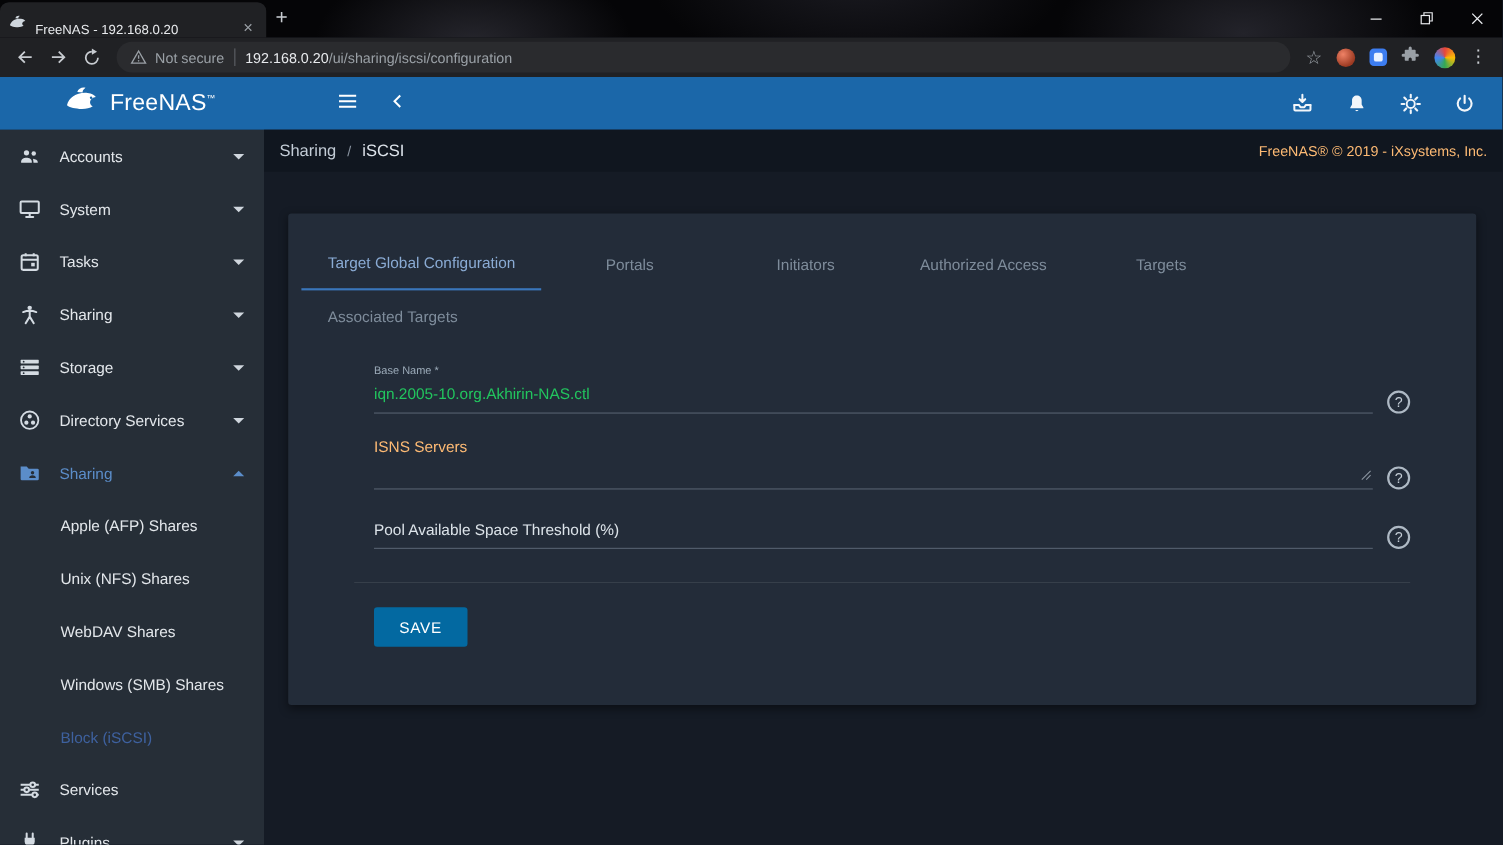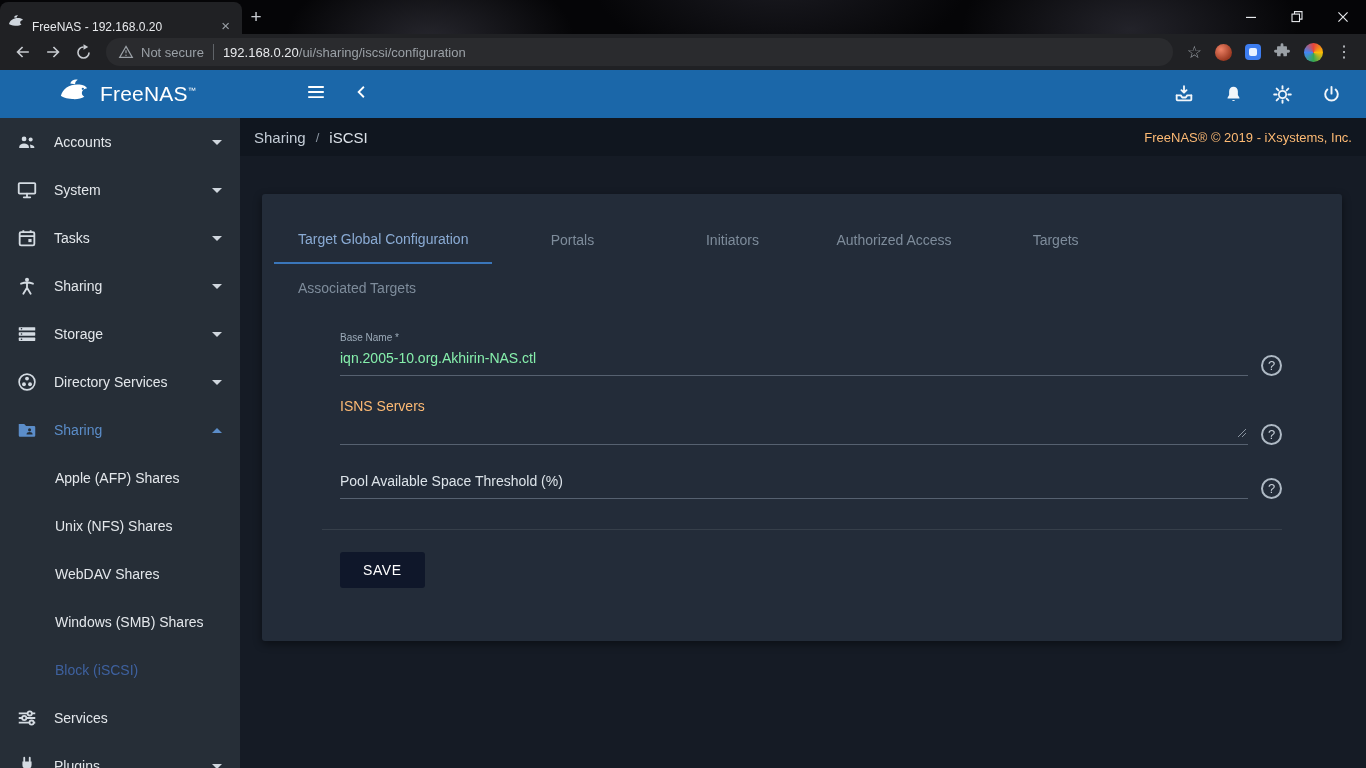--- a/index.html
+++ b/index.html
@@ -74,31 +74,31 @@
   .tabs { padding: 0 12px; }
   .tab-row { display: flex; height: 48px; }
   .mtab { min-width: 160px; padding: 0 24px; display: flex; align-items: center; justify-content: center; color: #7e8c9b; font-size: 14px; white-space: nowrap; cursor: default; }
   .mtab.active { color: #8aabd4; border-bottom: 2px solid #3a76ba; }
 
   .form { padding: 0 60px; }
   .field-row { display: flex; align-items: flex-end; margin-left: 18px; }
   .field { flex: 1; border-bottom: 1px solid #566170; min-width: 0; }
   .help-btn { flex: none; width: 21px; height: 21px; border: 2px solid #aeb9c4; border-radius: 50%; color: #c6cfd8; font-size: 13px; display: flex; align-items: center; justify-content: center; margin-left: 13px; }
   .float-label { font-size: 10px; color: #9cabb9; margin-bottom: 7px; }
-  .txt-input { display: block; width: 100%; border: none; outline: none; background: transparent; color: #86efac; font-size: 14px; font-family: "Liberation Sans", sans-serif; padding: 0 0 9px 0; }
+  .txt-input { display: block; width: 100%; border: none; outline: none; background: transparent; color: #22c55e; font-size: 14px; font-family: "Liberation Sans", sans-serif; padding: 0 0 9px 0; }
   .txt-input::placeholder { color: #dce3e9; opacity: 1; }
   .field-label { font-size: 14px; color: #fdba74; }
   .ta-wrap { position: relative; }
   .ta-input { display: block; width: 100%; height: 30px; border: none; outline: none; background: transparent; resize: none; color: #e8edf2; font-size: 14px; font-family: "Liberation Sans", sans-serif; }
   .resize-grip { position: absolute; right: 1px; bottom: 2px; }
   .row1 { margin-top: 20px; }
   .row2 { margin-top: 22px; }
   .row3 { margin-top: 28px; }
   .form-divider { margin-top: 30px; border-top: 1px solid rgba(255,255,255,.09); }
-  .save-btn { margin: 22px 0 0 18px; background: #0f172a; color: #fff; border: none; border-radius: 3px; padding: 10px 23px; font-size: 14px; letter-spacing: .6px; font-family: "Liberation Sans", sans-serif; cursor: default; }
+  .save-btn { margin: 22px 0 0 18px; background: #0369a1; color: #fff; border: none; border-radius: 3px; padding: 10px 23px; font-size: 14px; letter-spacing: .6px; font-family: "Liberation Sans", sans-serif; cursor: default; }
 </style>
 </head>
 <body>
 
 <div class="titlebar">
   <div class="browser-tab">
     <span class="icon">
       <svg width="16" height="16" viewBox="0 0 32 32">
           <path fill="#cfd6dd" d="M2 20 C4 12, 12 7, 22 8 C26 8.5, 29 10, 30 12 C27 12.5, 25 14, 24.5 16 C24 18, 25 20, 27 21 C24 23, 19 24, 14 23.5 C8 23, 3.5 21.5, 2 20 Z"></path>
           <path fill="#cfd6dd" d="M12 7 C13 3.5, 17 2, 20 3 C18 4.5, 17 6, 17.2 7.6 Z"></path>

